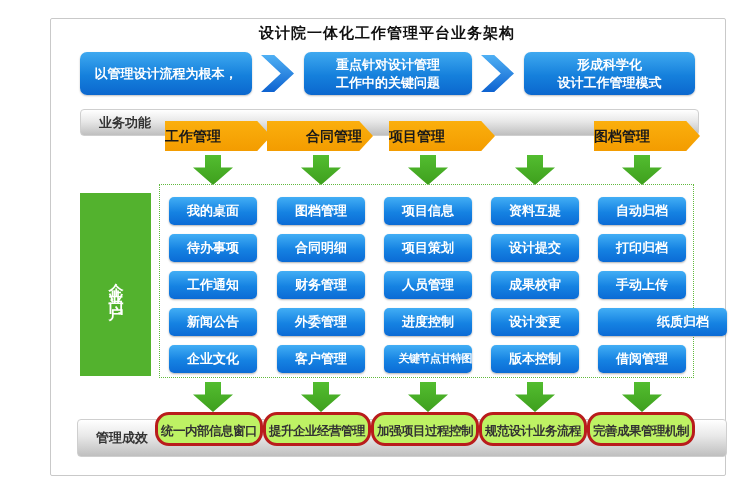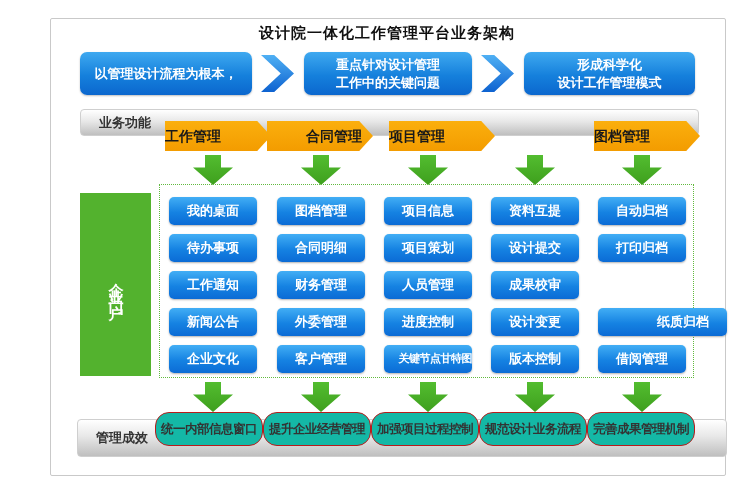--- a/index.html
+++ b/index.html
@@ -46,22 +46,22 @@
           display:flex;align-items:center;justify-content:center;}
   .portal span{writing-mode:vertical-rl;color:#fff;font-size:15px;font-weight:bold;
                letter-spacing:7px;}
   
   .btn{position:absolute;width:88px;height:28px;border-radius:5px;
        background:linear-gradient(180deg,#42aef5 0%,#1582e2 55%,#0b6bd5 100%);
        color:#fff;font-size:13px;font-weight:bold;text-align:center;line-height:28px;
        box-shadow:0 1px 2px rgba(0,0,0,.3);cursor:pointer;}
   .btn.small{font-size:11px;letter-spacing:-0.5px;text-align:right;}
   
-  .ocb{position:absolute;top:412px;width:108px;height:34px;background:#14b8a6;
-       border:1px solid #b91c1c;box-sizing:border-box;color:#333;
+  .ocb{position:absolute;top:412px;width:108px;height:34px;background:#bef264;
+       border:3px solid #b91c1c;box-sizing:border-box;color:#333;
        font-size:12.5px;font-weight:bold;text-align:center;line-height:32px;
        border-radius:14px;letter-spacing:-0.5px;}
 </style>
 </head>
 <body>
 
 <div class="stage">
   <div class="frame"></div>
   <div class="title">设计院一体化工作管理平台业务架构</div>
 
@@ -119,20 +119,21 @@
   <div class="btn small" style="left:369px;top:345px;">关键节点甘特图</div>
 
   <div class="btn" style="left:476px;top:197px;">资料互提</div>
   <div class="btn" style="left:476px;top:234px;">设计提交</div>
   <div class="btn" style="left:476px;top:271px;">成果校审</div>
   <div class="btn" style="left:476px;top:308px;">设计变更</div>
   <div class="btn" style="left:476px;top:345px;">版本控制</div>
 
   <div class="btn" style="left:583px;top:197px;">自动归档</div>
   <div class="btn" style="left:583px;top:234px;">打印归档</div>
+  <div class="btn" style="left:583px;top:271px;">手动上传</div>
   <div class="btn" style="left:583px;top:308px;padding-left:41px;">纸质归档</div>
   <div class="btn" style="left:583px;top:345px;">借阅管理</div>
 
   <div class="darr r2" style="left:178px;"></div>
   <div class="darr r2" style="left:286px;"></div>
   <div class="darr r2" style="left:393px;"></div>
   <div class="darr r2" style="left:500px;"></div>
   <div class="darr r2" style="left:607px;"></div>
 
   <div class="gbar oc-bar">

